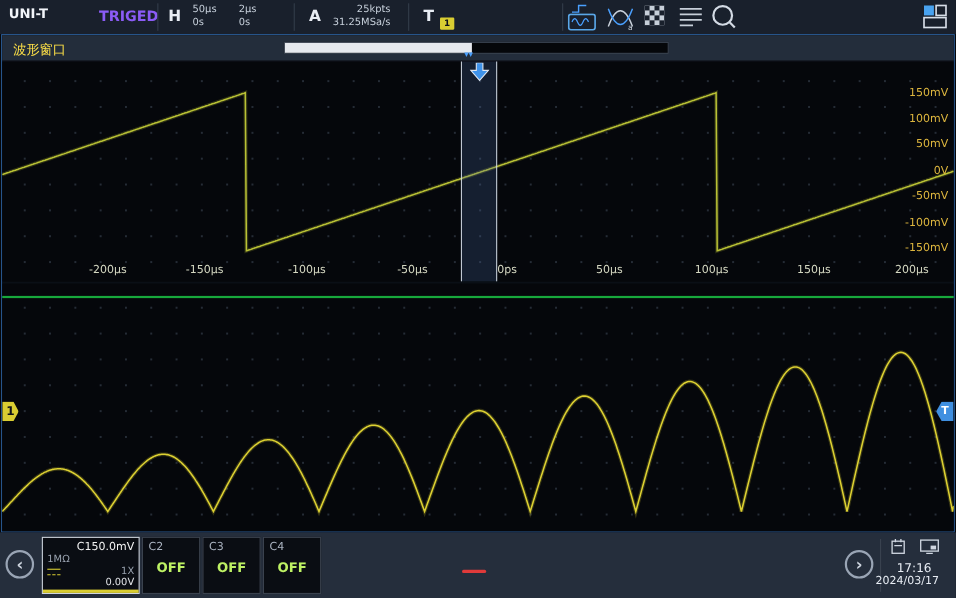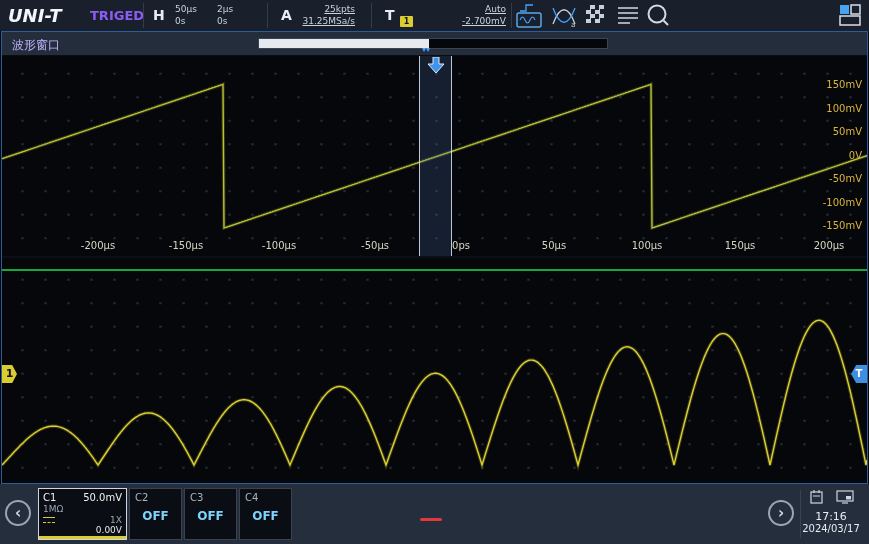--- a/index.html
+++ b/index.html
@@ -2,41 +2,41 @@
 <html><head>
 <meta charset="utf-8">
 <style>
   * { margin:0; padding:0; box-sizing:border-box; }
   html,body { width:869px; height:544px; background:#000; overflow:hidden;
               font-family:"DejaVu Sans", sans-serif; }
   .screen { position:absolute; inset:0; width:869px; height:544px; background:#05070b; }
 
   
   .topbar { position:absolute; left:0; top:0; width:869px; height:31px; background:#19202c; }
-  .logo { position:absolute; left:8px; top:5px; font-size:18px; font-weight:800; font-style:italic;
+  .logo { position:absolute; left:8px; top:5px; font-size:12px; font-weight:800; 
           color:#f2f5fa; letter-spacing:0px; }
   .triged { position:absolute; left:90px; top:8px; font-size:13px; font-weight:700; color:#8b5cf6; }
   .vsep { position:absolute; top:3px; width:1px; height:25px; background:#323c4a; }
   .blk-label { position:absolute; top:7px; font-size:14px; font-weight:bold; color:#e8edf4; }
   .mini-col { position:absolute; top:4px; font-size:9px; color:#c9d2dd; line-height:11.5px; white-space:nowrap; }
-  .mini-col.right { text-align:right;text-decoration:underline; }
+  .mini-col.right { text-align:right; }
   .tsource { position:absolute; left:400px; top:16px; width:13px; height:11px; background:#d9cd32;
              color:#10131a; font-size:8px; font-weight:bold; text-align:center; line-height:11px; border-radius:1px; }
   .tb-abs { position:absolute; }
   .tb-icon { position:absolute; top:2px; }
   .checker { width:18px; height:18px; top:5px;
              background-image:repeating-conic-gradient(#c7cfd9 0 90deg, transparent 90deg 180deg);
              background-size:9px 9px; }
 
   
   .frame { position:absolute; left:1px; top:31px; width:867px; height:453px;
            border:1px solid #2b5d99; background:#04060a; }
   .zoomheader { position:absolute; left:0; top:0; width:865px; height:24px; background:#232d3b;
                 border-bottom:1px solid #0a0d12; }
-  .zh-title { position:absolute; left:10px; top:5px; font-size:12px; color:#c4b5fd; }
+  .zh-title { position:absolute; left:10px; top:5px; font-size:12px; color:#fde047; }
   .scrolltrack { position:absolute; left:256px; top:6px; width:350px; height:11px; background:#05070a;
                  border:1px solid #3a4452; }
   .scrollthumb { position:absolute; left:0; top:0; width:170px; height:9px; background:#e6e9ee; }
   .scrollarrows { position:absolute; left:420px; top:13px; color:#4aa0ff; font-size:8px; letter-spacing:0; }
 
   .upper-plot { position:absolute; left:0; top:24px; width:865px; height:200px; background:#05070b;
     background-image:radial-gradient(circle, #252c36 1px, transparent 1.4px);
     background-size:23px 23.5px; background-position:9px 6px; }
   .lower-plot { position:absolute; left:0; top:226px; width:865px; height:225px; background:#05070b;
     background-image:radial-gradient(circle, #252c36 1px, transparent 1.4px);
@@ -62,39 +62,39 @@
   
   .bottombar { position:absolute; left:0; top:484px; width:869px; height:60px; background:#252e3c; }
   .circle-btn { position:absolute; top:16px; width:26px; height:26px; border:2px solid #9aa5b5;
                 border-radius:50%; color:#cfd6e0; text-align:center; line-height:22px;
                 font-size:15px; font-weight:bold; }
   .chbox { position:absolute; top:4px; height:52px; background:#0a0d13; border:1px solid #3a424e;
            font-size:9px; color:#9aa3b0; }
   .chbox.c1 { left:38px; width:89px; border-color:#cfd6e0; }
   .c1-underline { position:absolute; left:0; bottom:0; width:100%; height:3px; background:#d9cd32; }
   .c1 .r { position:absolute; left:4px; right:4px; display:flex; justify-content:space-between; }
-  .c1 .r1 { top:3px; color:#f2f2f2; font-size:10px; }
+  .c1 .r1 { top:3px; color:#f2f2f2; font-size:10px;justify-content:flex-end; }
   .c1 .r2 { top:15px; }
   .c1 .r3 { top:26px; }
   .c1 .r4 { top:36px; justify-content:flex-end; color:#e4e6ea; }
   .dc-icon { display:inline-block; width:12px; height:6px; border-top:1.5px solid #d9cd32;
              border-bottom:1.5px dashed #d9cd32; margin-top:2px; }
   .off-name { position:absolute; left:5px; top:3px; font-size:10px; color:#aab3c0; }
   .off-state { position:absolute; left:0; top:20px; width:100%; text-align:center;
-               font-size:12px; font-weight:bold; color:#7dd3fc; }
+               font-size:12px; font-weight:bold; color:#bef264; }
   .chbox.la { left:294px; width:80px; }
   .la-dots { position:absolute; left:22px; top:15px; width:42px; height:20px;
              background-image:radial-gradient(circle,#98a1b0 1px, transparent 1.3px);
              background-size:5.2px 5px; }
   .la-first { position:absolute; right:5px; top:12px; font-size:9px; color:#c7cfd9; }
   .la-last { position:absolute; left:5px; bottom:4px; font-size:9px; color:#c7cfd9; }
   .red-dash { position:absolute; left:420px; top:34px; width:22px; height:3px; background:#e03a3a; border-radius:2px; }
   .bb-sep { position:absolute; left:800px; top:6px; width:1px; height:48px; background:#39424f; }
   .dt-time { position:absolute; left:798px; top:26px; width:66px; text-align:center; font-size:11px; color:#e8edf4; }
-  .dt-date { position:absolute; left:796px; top:39px; width:70px; text-align:center; font-size:10px; color:#e8edf4; }
+  .dt-date { position:absolute; left:796px; top:39px; width:70px; text-align:left; font-size:10px; color:#e8edf4; }
 </style>
 </head>
 <body>
 
 <div class="screen">
 
   <div class="topbar">
     <div class="logo">UNI-T</div>
     <div class="triged">TRIGED</div>
 
@@ -112,24 +112,20 @@
     <div class="vsep" style="left:267px"></div>
     <div class="blk-label" style="left:281px">A</div>
     <div class="mini-col right" style="left:297px;width:58px">
       <div>25kpts</div>
       <div>31.25MSa/s</div>
     </div>
 
     <div class="vsep" style="left:371px"></div>
     <div class="blk-label" style="left:385px">T</div>
     <div class="tsource">1</div>
-    <div class="mini-col right" style="left:420px;width:86px">
-      <div>Auto</div>
-      <div>-2.700mV</div>
-    </div>
 
     <div class="vsep" style="left:511px"></div>
 
     <svg class="tb-abs" style="left:519px;top:3px" width="16" height="10" viewBox="0 0 16 10">
       <path d="M1 8 H7 V2 H14" fill="none" stroke="#4aa0ff" stroke-width="1.3"></path>
     </svg>
     <div class="tb-icon" style="left:516px;top:12px">
       <svg width="26" height="17" viewBox="0 0 26 17">
         <rect x="1" y="1" width="24" height="14" rx="2" fill="none" stroke="#5aa7e8" stroke-width="1.5"></rect>
         <path d="M4 8 q2.5 -6 5 0 q2.5 6 5 0 q2.5 -6 5 0" fill="none" stroke="#4aa0ff" stroke-width="1.1"></path>

